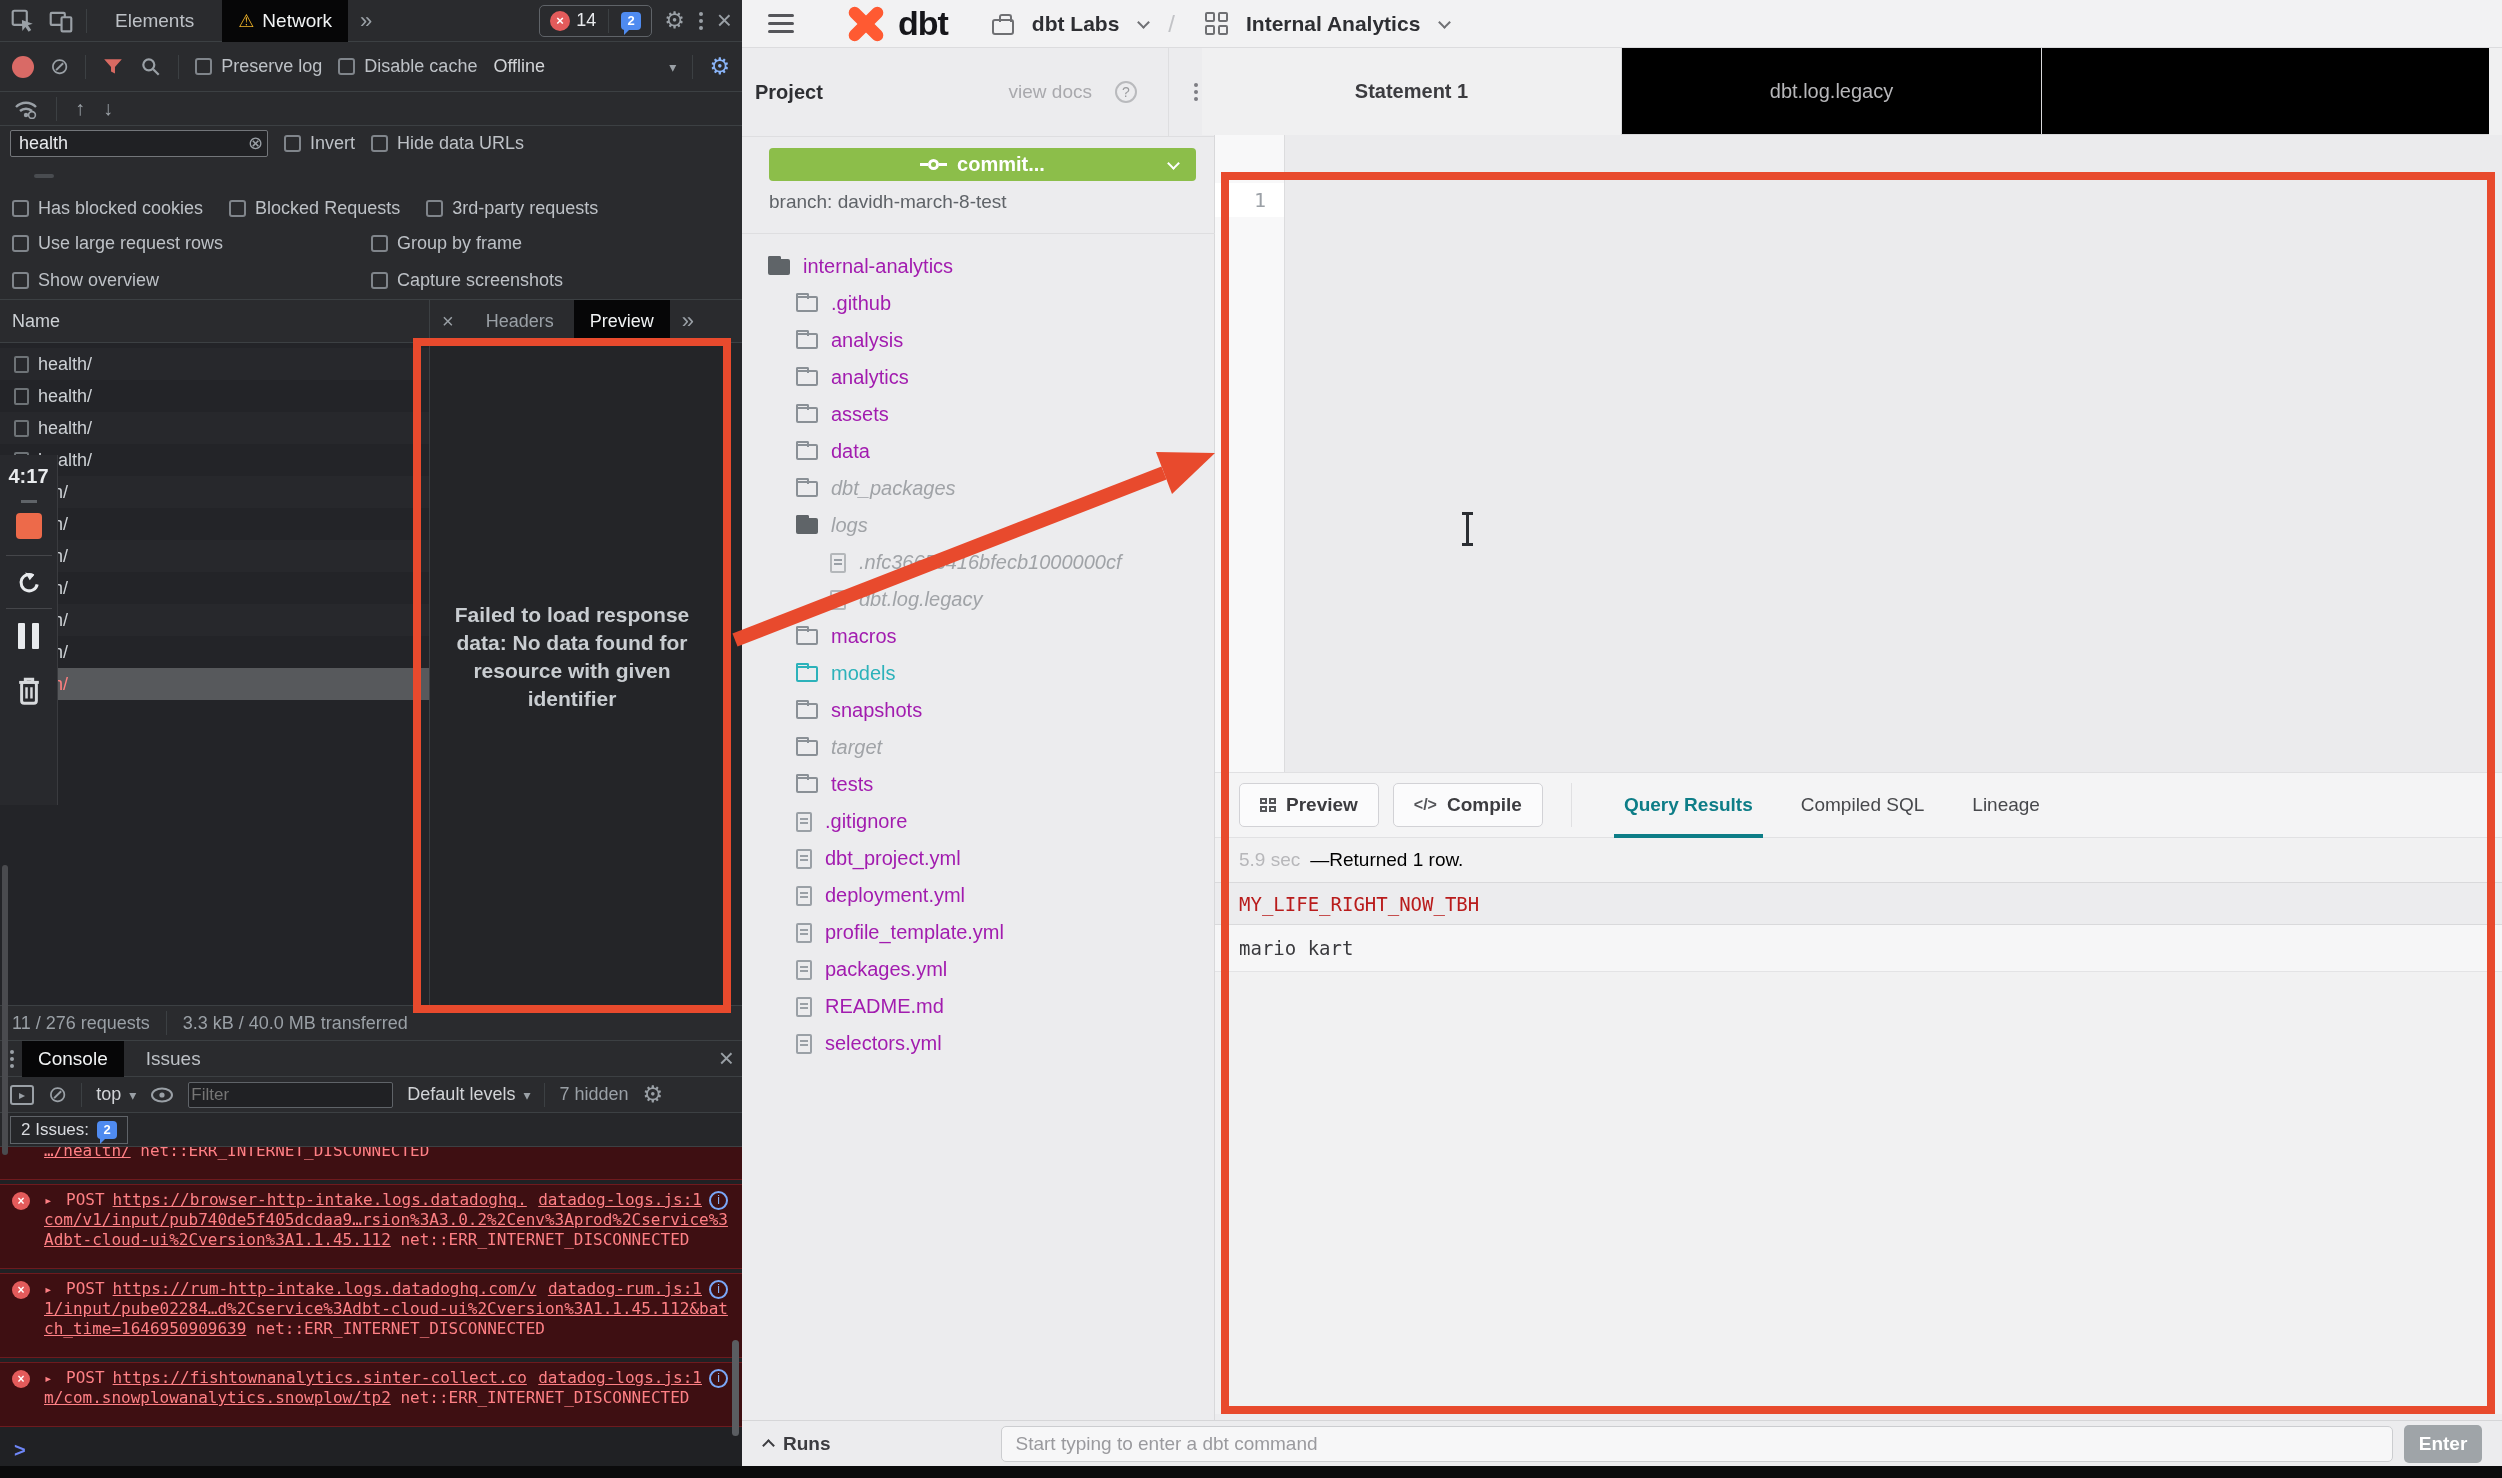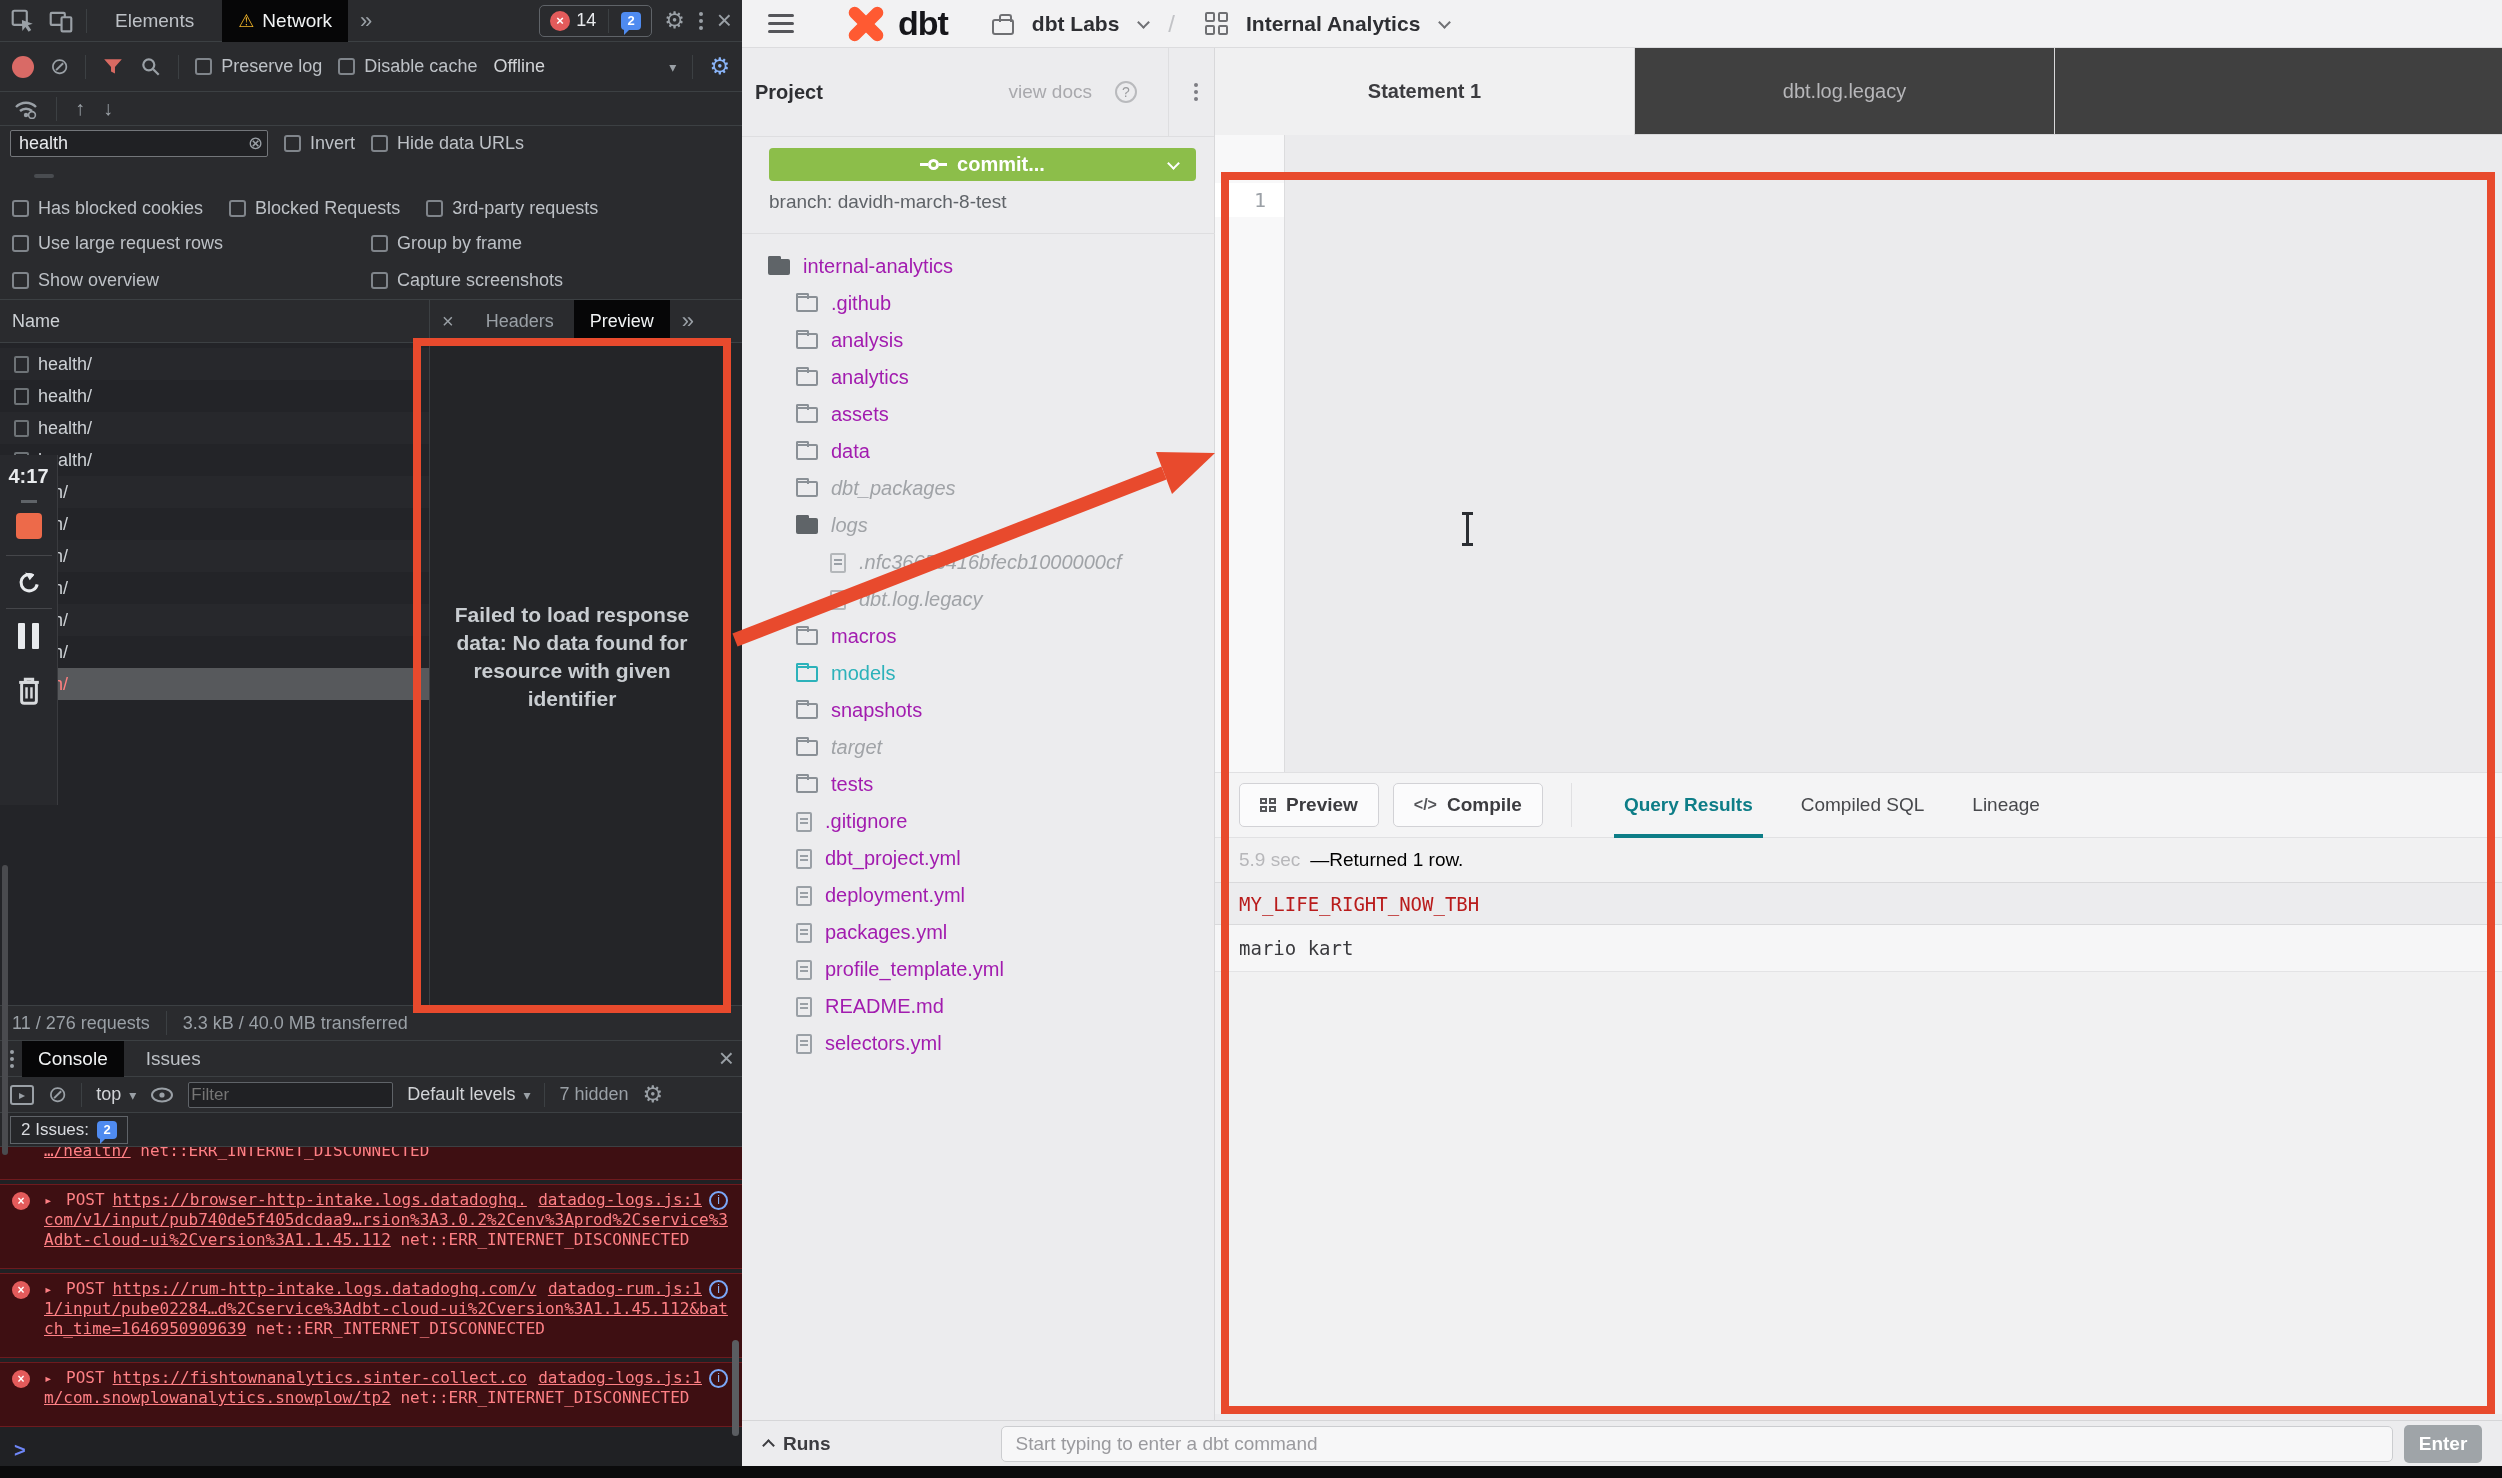--- a/index.html
+++ b/index.html
@@ -150,21 +150,21 @@
   .folder .ticon,.folder-open .ticon{width:22px;height:16px;border:2px solid #8a9096;border-radius:2px}
   .folder .ticon::before,.folder-open .ticon::before{content:"";position:absolute;top:-5px;left:-2px;width:9px;height:4px;border:2px solid #8a9096;border-bottom:none;border-radius:2px 2px 0 0}
   .folder-open .ticon{background:#5f6468;border-color:#5f6468}
   .folder-open .ticon::before{border-color:#5f6468;background:#5f6468}
   .teal .ticon{border-color:#2cb2ba!important}
   .teal .ticon::before{border-color:#2cb2ba!important}
   .file .ticon{width:16px;height:20px;border:2px solid #9aa0a6;border-radius:2px}
   .file .ticon::before{content:"";position:absolute;left:2px;top:4px;width:8px;height:2px;background:#9aa0a6;box-shadow:0 4px 0 #9aa0a6}
   .dim.file .ticon{border-color:#b4b7ba}
 
-  .t-strip{position:absolute;left:473px;top:48px;width:1287px;height:87px;background:#404040;border-bottom:1px solid #d8d8da;display:flex}
+  .t-strip{position:absolute;left:460px;top:48px;width:1287px;height:87px;background:#000000;border-bottom:1px solid #d8d8da;display:flex}
   .etab{width:420px;height:87px;display:flex;align-items:center;justify-content:center;font-size:20px;color:#b7b7ba;border-right:1px solid #d8d8da}
   .etab.active{background:#f0f0f1;color:#3c3c40;font-weight:600}
 
   .editor{position:absolute;left:473px;top:135px;width:1287px;height:637px;background:#ebebed}
   .gutter{position:absolute;left:0;top:0;width:70px;height:637px;background:#f8f8f9;border-right:1px solid #dcdcde}
   .gutter .num{display:block;margin-top:48px;background:#fff;text-align:right;padding:5px 18px 5px 0;font-size:20px;color:#9ba0a6}
   .codeline{position:absolute;left:92px;top:53px;font-size:20px;white-space:pre}
   .codeline .kw{color:#3742c8}
   .codeline .str{color:#c0453c}
   .codeline .id{color:#24292e}
@@ -623,25 +623,25 @@
           <div class="titem lvl1 file">
             <span class="ticon"></span>
             <span class="tlabel">dbt_project.yml</span>
           </div>
           <div class="titem lvl1 file">
             <span class="ticon"></span>
             <span class="tlabel">deployment.yml</span>
           </div>
           <div class="titem lvl1 file">
             <span class="ticon"></span>
+            <span class="tlabel">profile_template.yml</span>
+          </div>
+          <div class="titem lvl1 file">
+            <span class="ticon"></span>
             <span class="tlabel">packages.yml</span>
-          </div>
-          <div class="titem lvl1 file">
-            <span class="ticon"></span>
-            <span class="tlabel">profile_template.yml</span>
           </div>
           <div class="titem lvl1 file">
             <span class="ticon"></span>
             <span class="tlabel">README.md</span>
           </div>
           <div class="titem lvl1 file">
             <span class="ticon"></span>
             <span class="tlabel">selectors.yml</span>
           </div>
         </div>

